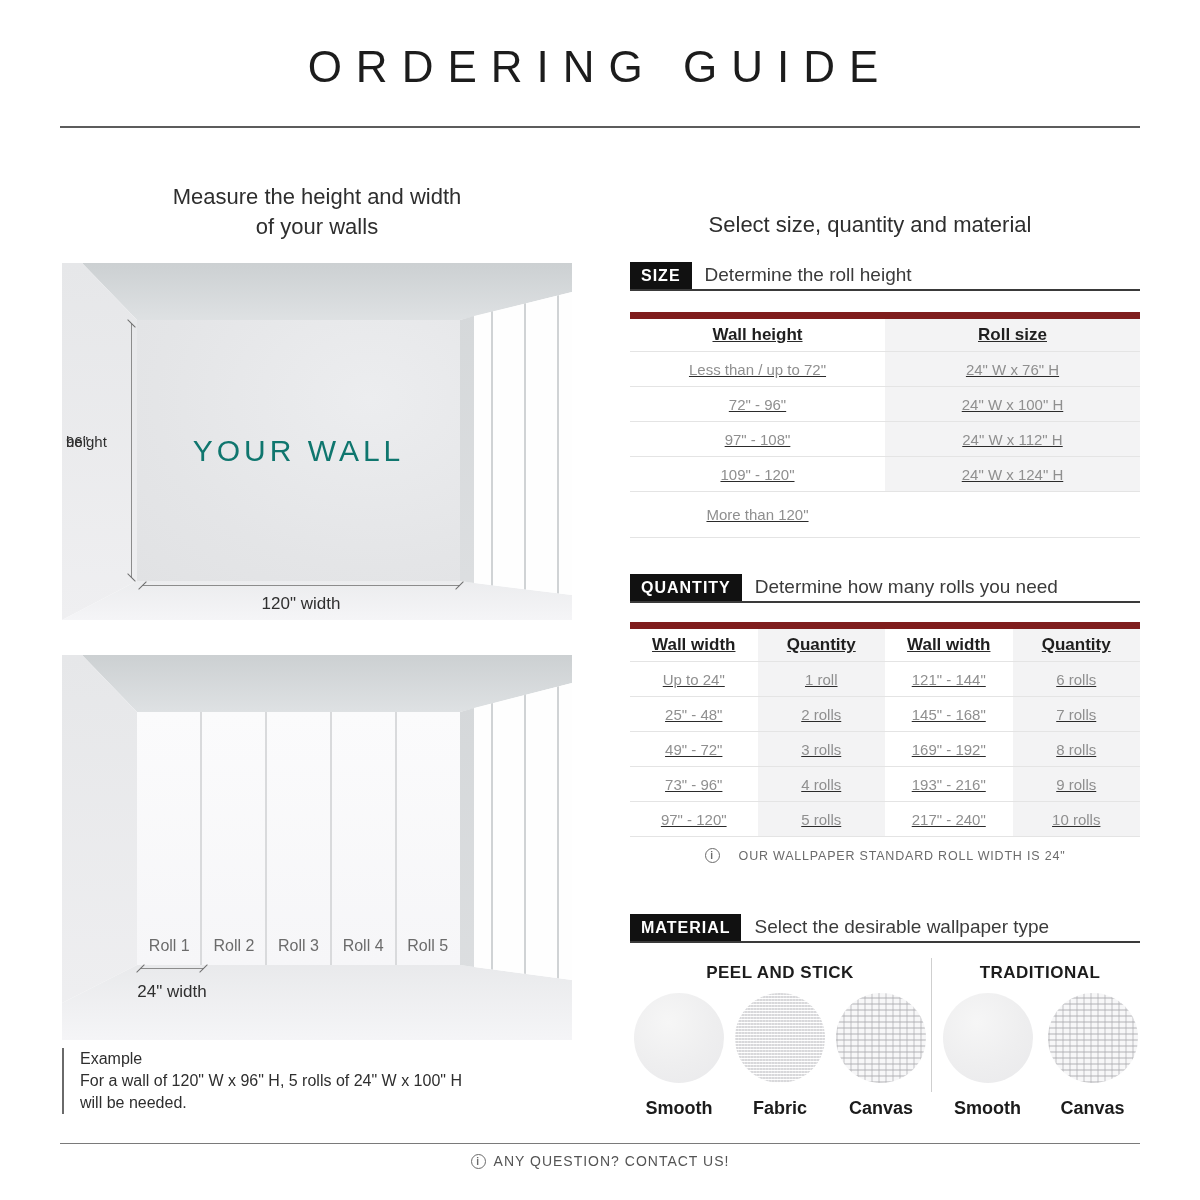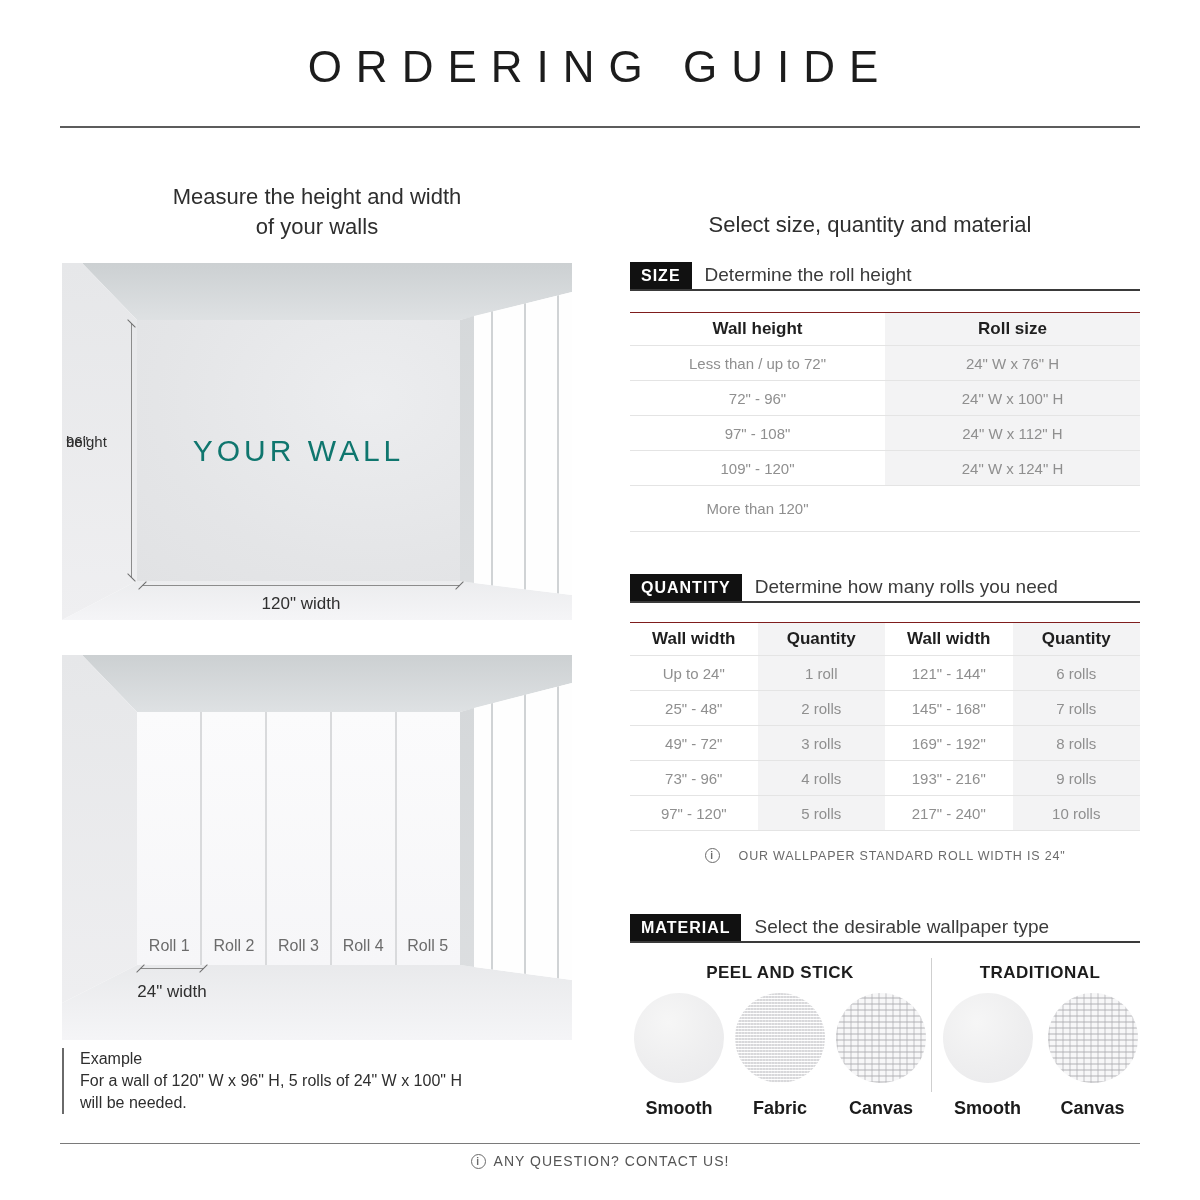--- a/index.html
+++ b/index.html
@@ -70,21 +70,21 @@
 
   
   .section-head { position:absolute; left:630px; width:510px; border-bottom:2px solid #3a3a3a;
     display:flex; align-items:flex-end; gap:13px; }
   .badge { display:inline-block; background:#111111; color:#ffffff; font-size:16px; font-weight:bold;
     letter-spacing:1px; padding:5px 11px 4px; }
   .section-caption { font-size:19px; color:#3b3b3b; padding-bottom:3px; }
   .head-size { top:262px; } .head-quantity { top:574px; } .head-material { top:914px; }
 
   
-  .dtable { position:absolute; left:630px; width:510px; border-top:1px solid #7f1d1d; }
+  .dtable { position:absolute; left:630px; width:510px; border-top:7px solid #7f1d1d;text-decoration:underline; }
   .size-table { top:312px; } .qty-table { top:622px; }
   .t-row { display:flex; border-bottom:1px solid #e4e4e4; align-items:center; }
   .t-row > div { display:flex; align-items:center; justify-content:center; text-align:center; height:100%; }
   .size-table .t-row > div { width:50%; }
   .qty-table .t-row > div { width:25%; }
   .t-head { height:33px; font-size:17px; font-weight:bold; color:#1f1f1f; }
   .t-vals { height:35px; font-size:15px; color:#8f8f8f; }
   .t-vals.tall { height:46px; }
   .shade { background:#f3f3f4; }
   .small-cell { font-size:13px; line-height:15px; max-width:170px; margin:0 auto; }

